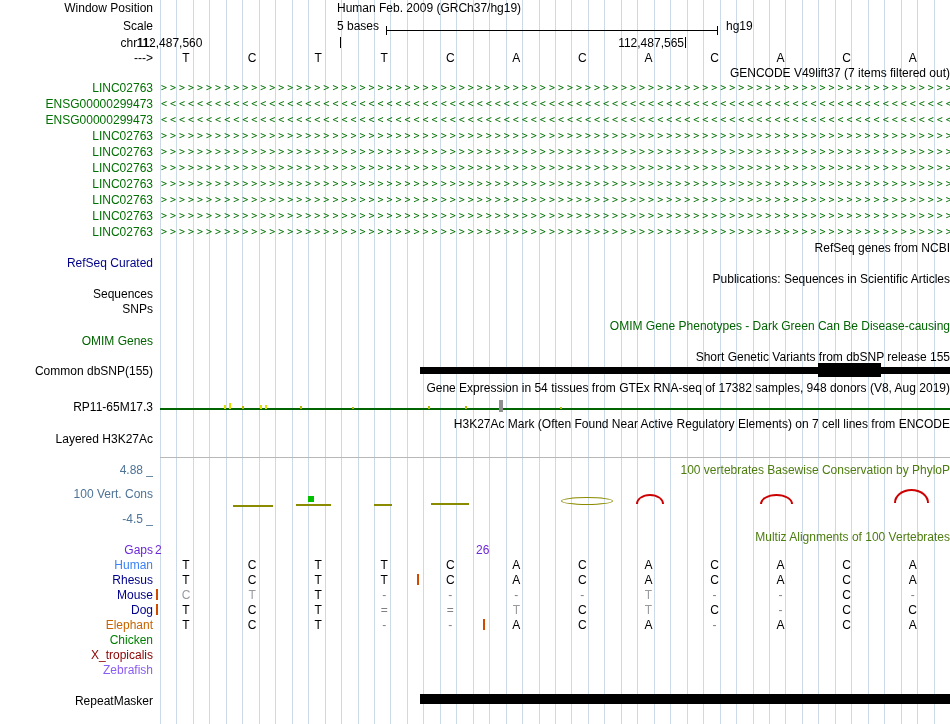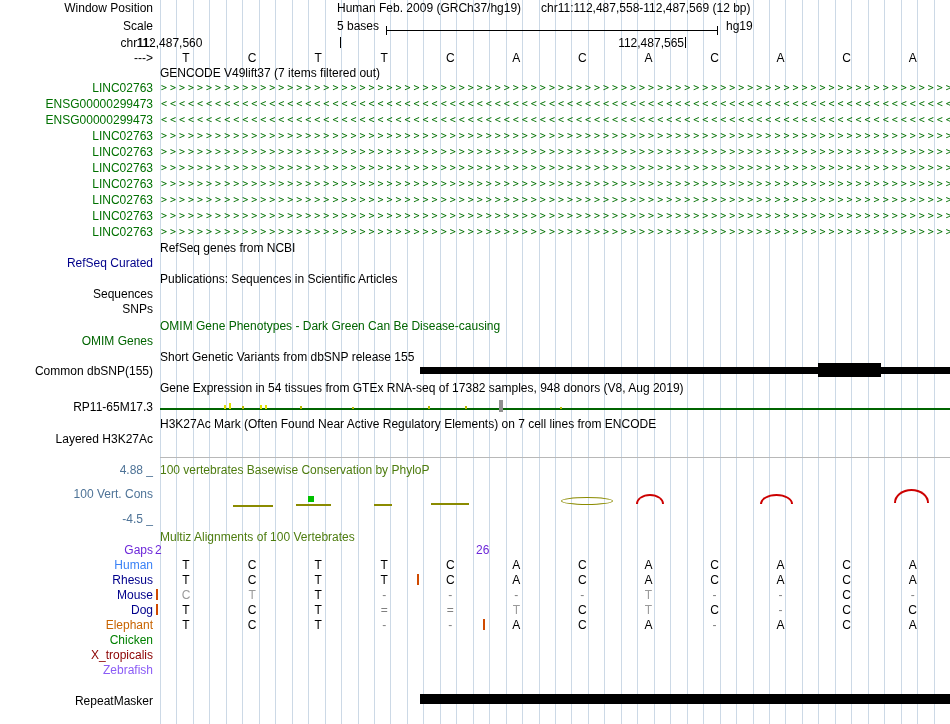--- a/index.html
+++ b/index.html
@@ -4,21 +4,21 @@
 <style>
   * { margin:0; padding:0; box-sizing:border-box; }
   html,body { background:#fff; }
   #page {
     position:relative; width:950px; height:724px; background:#fff;
     font-family:"Liberation Sans", sans-serif; font-size:12px; color:#000;
     overflow:hidden;
   }
   .abs  { position:absolute; white-space:nowrap; line-height:14px; }
   .lbl  { position:absolute; left:0; width:153px; text-align:right; white-space:nowrap; line-height:14px; }
-  .hdr  { position:absolute; left:160px; width:790px; text-align:left; white-space:nowrap; line-height:14px; }
+  .hdr  { position:absolute; left:160px; width:790px; text-align:right; white-space:nowrap; line-height:14px; }
   .cell { position:absolute; width:40px; text-align:center; line-height:14px; }
   .coordL { position:absolute; left:0; width:339px; text-align:center; line-height:14px; }
   .coordR { position:absolute; left:0; width:684px; text-align:right; line-height:14px; }
   .arrows {
     position:absolute; left:161px; width:789px; height:14px; overflow:hidden;
     white-space:nowrap; font-family:"DejaVu Sans Mono", monospace; font-size:10px;
     letter-spacing:3px; line-height:14px;
   }
   .vbar { position:absolute; width:2px; }
   .gridlines {
@@ -37,21 +37,20 @@
 </style>
 </head>
 <body>
 
 <div id="page">
 
   <div class="gridlines"></div>
 
   <span class="lbl" style="top:1px">Window Position</span>
   <span class="abs" style="top:1px;left:337px">Human Feb. 2009 (GRCh37/hg19)</span>
-  <span class="abs" style="top:1px;left:541px">chr11:112,487,558-112,487,569 (12 bp)</span>
 
   <span class="lbl" style="top:19px">Scale</span>
   <span class="abs" style="top:19px;left:337px">5 bases</span>
   <div class="scalebar">
       <div class="sb-line"></div>
     </div>
   <span class="abs" style="top:19px;left:726px">hg19</span>
 
   <span class="lbl" style="top:36px">chr11:</span>
   <span class="coordL" style="top:36px">112,487,560</span>

